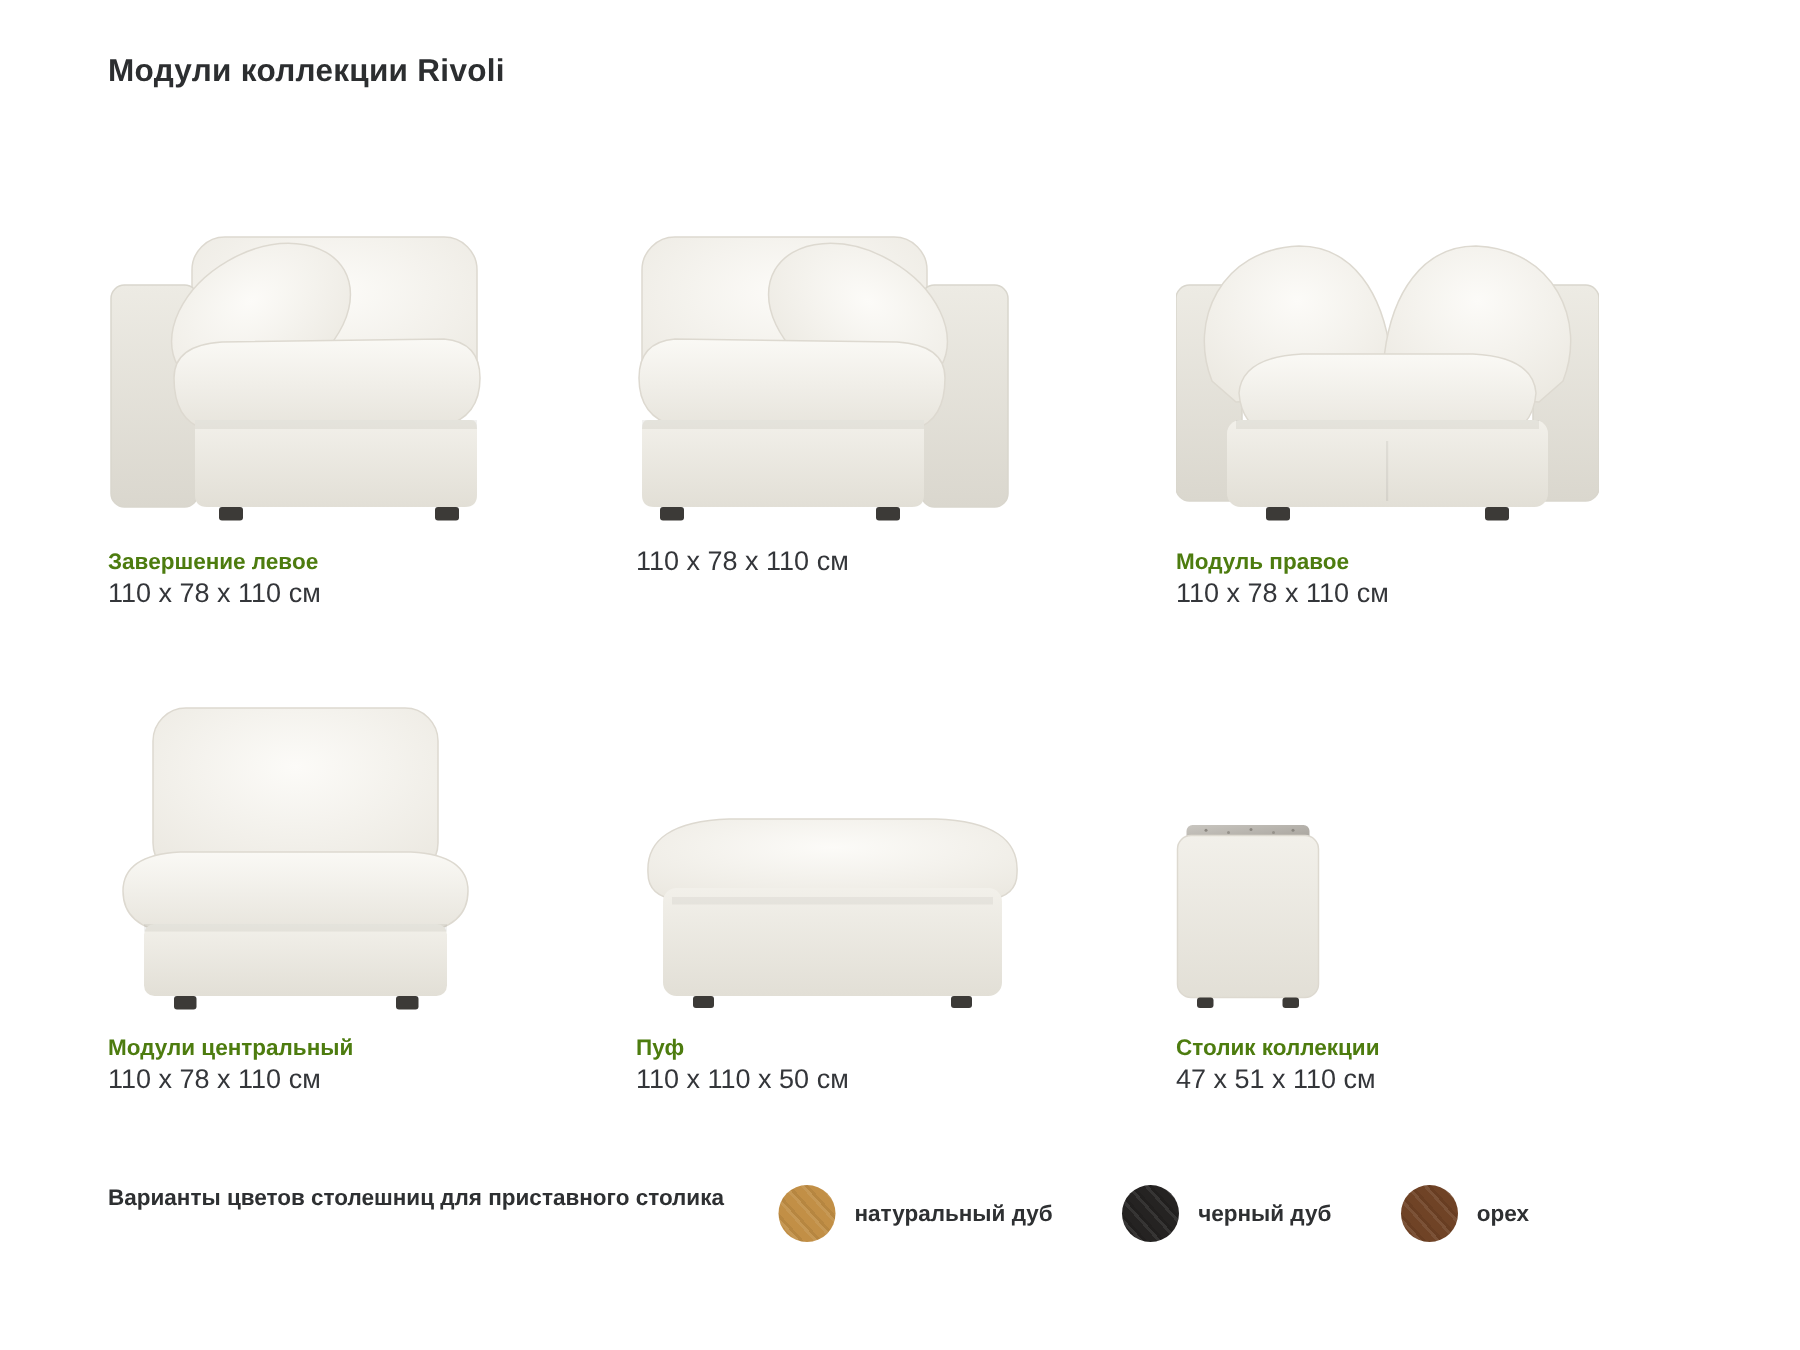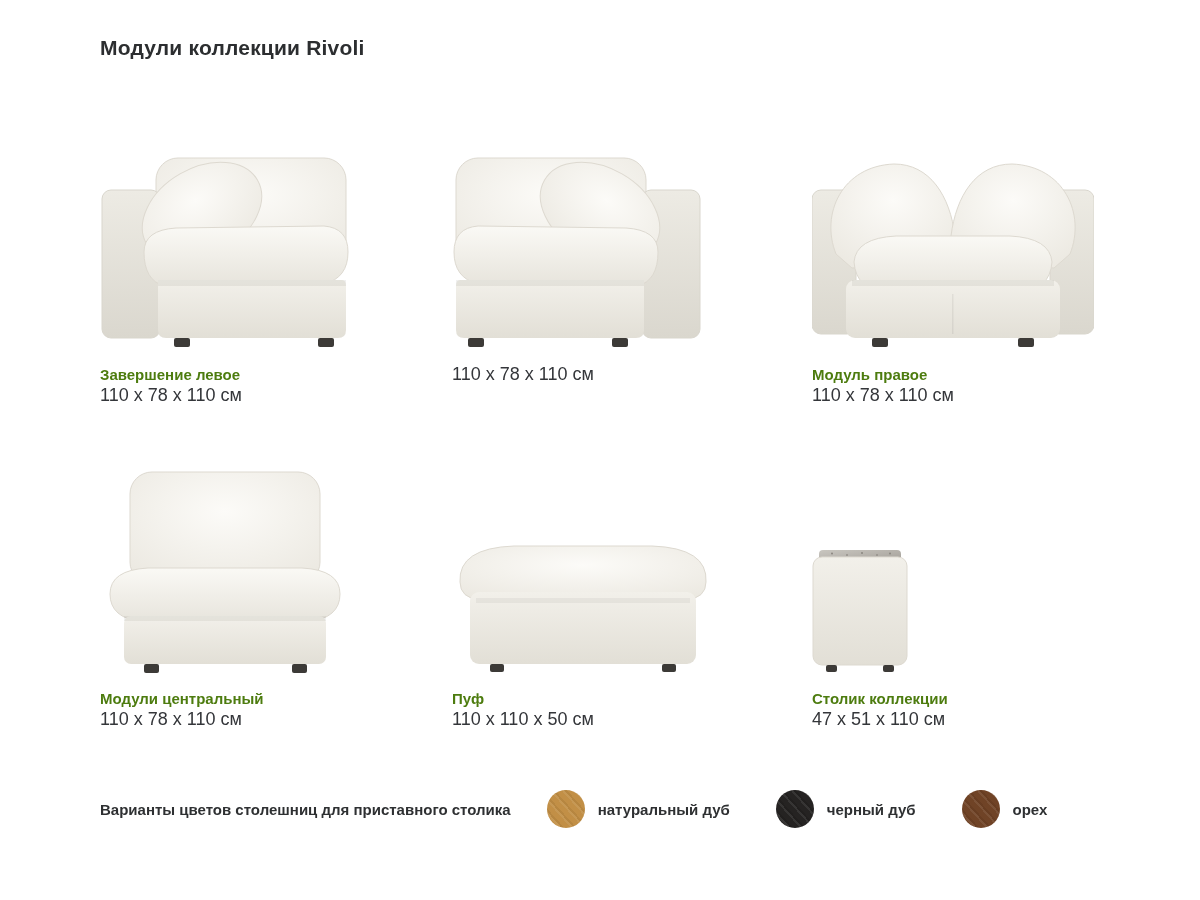--- a/index.html
+++ b/index.html
@@ -2,21 +2,21 @@
 <html><head>
 <meta charset="utf-8">
 <style>
   html, body { margin: 0; padding: 0; background: #ffffff; }
   body {
     width: 1200px; height: 900px;
     font-family: "Liberation Sans", sans-serif;
     color: #303234;
     overflow: hidden;
   }
-  .page { padding: 36px 100px 0 100px; }
+  .page { padding: 36px 100px 0 72px; }
 
   .page-title {
     font-size: 21px;
     font-weight: 700;
     letter-spacing: 0.2px;
     margin: 0;
     color: #2c2e30;
   }
 
   .modules-grid {
@@ -43,21 +43,20 @@
   .module-dimensions {
     font-size: 18px;
     font-weight: 400;
     color: #34363a;
     line-height: 21px;
   }
 
   .legend {
     margin-top: 60px;
     display: flex;
-    align-items: center;
   }
   .legend-label {
     font-size: 15px;
     font-weight: 700;
     color: #2e3032;
     margin-right: 36px;
     white-space: nowrap;
   }
   .swatch-item {
     display: flex;

